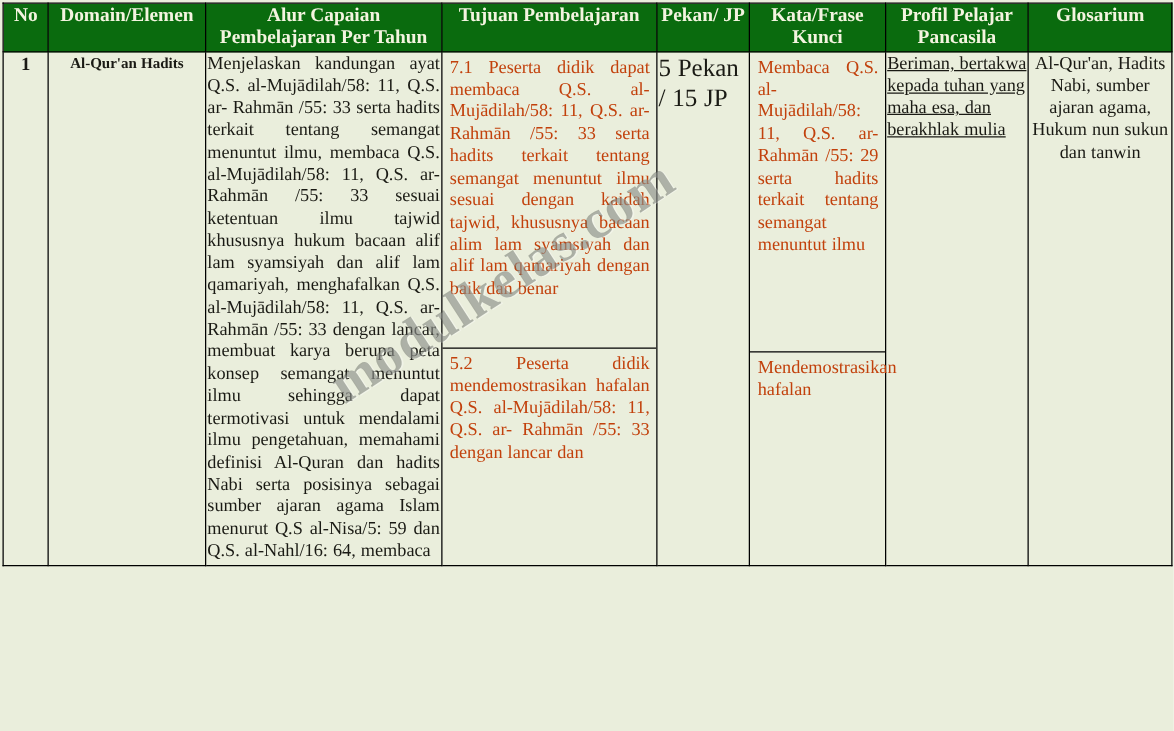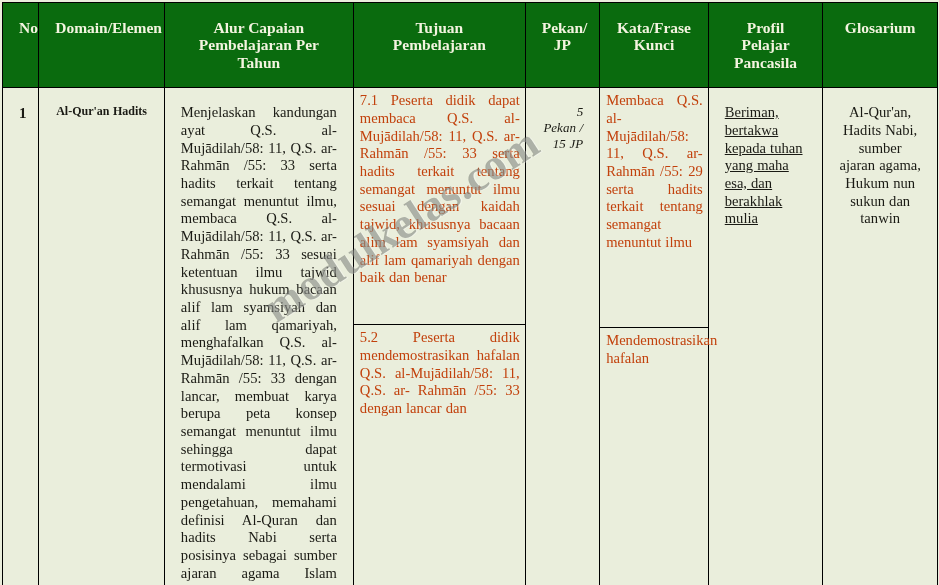--- a/index.html
+++ b/index.html
@@ -46,21 +46,21 @@
     left: 2px;
     top: 2px;
     width: 936px;
     border-collapse: collapse;
     table-layout: fixed;
     background: #eaeedc;
   }
   table.atp td, table.atp th {
     border: 1px solid #000000;
     vertical-align: top;
-    padding: 16px;
+    padding: 1px;
   }
 
   
   thead th {
     background: #0a6b0e;
     color: #f4f4e0;
     font-weight: bold;
     font-size: 15.5px;
     line-height: 1.12;
     text-align: center;
@@ -86,21 +86,21 @@
     font-weight: bold;
     font-size: 15px;
     padding-top: 5px;
   }
   td.c-domain {
     font-weight: bold;
     font-size: 12px;
     text-align: center;
   }
   td.c-alur { text-align: justify; }
-  td.c-pekan { text-align: right; font-size: 13px; font-style: italic; }
+  td.c-pekan { text-align: left; font-size: 20px; }
   td.c-profil { text-align: left; text-decoration: underline; }
   td.c-glos  { text-align: center; }
 
   
   table.sub {
     width: 100%;
     border-collapse: collapse;
     table-layout: fixed;
   }
   table.sub td {

